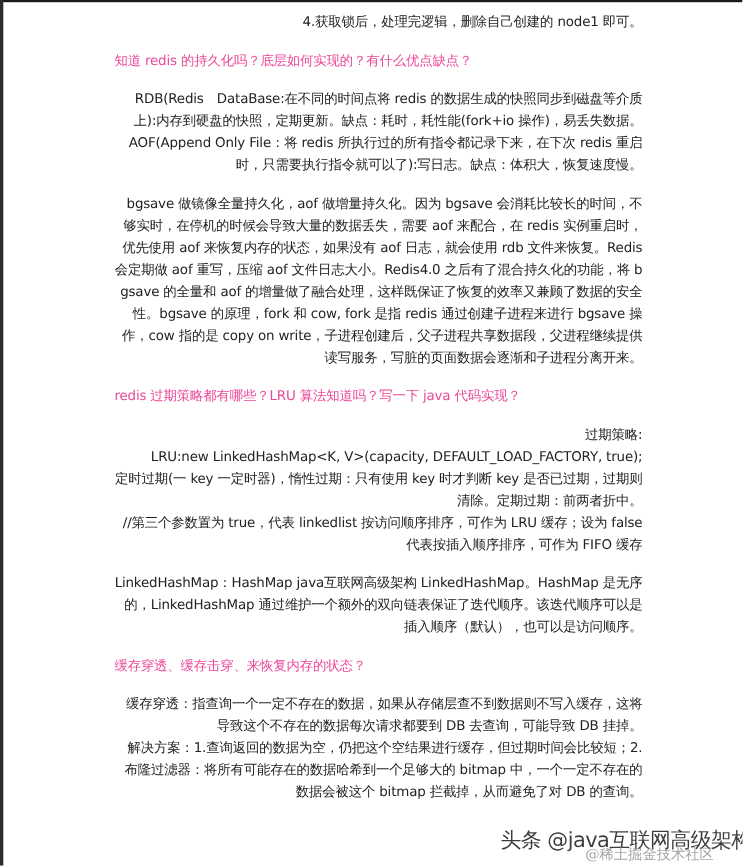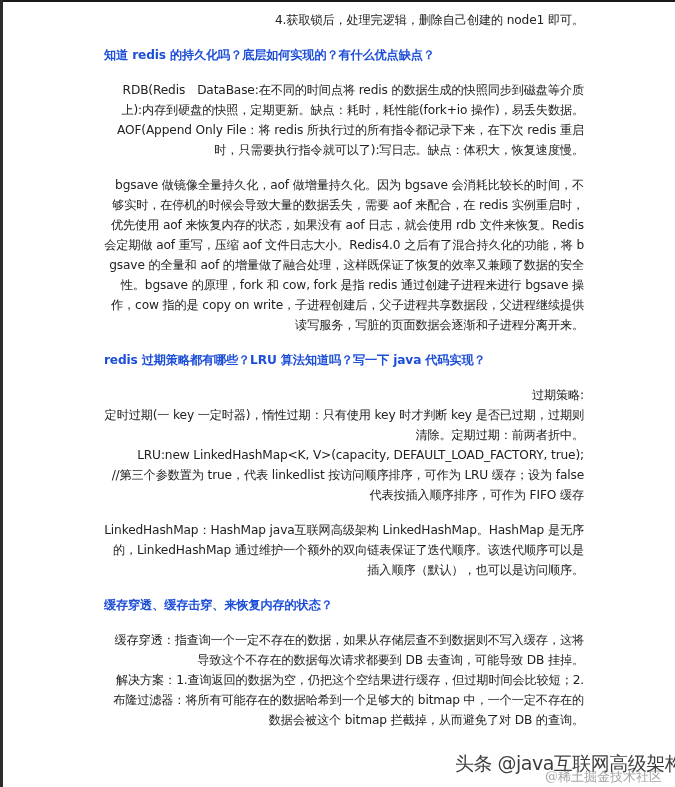--- a/index.html
+++ b/index.html
@@ -10,30 +10,30 @@
   }
   .frame-top { position: absolute; left: 0; top: 0; width: 675px; height: 2px; background: #1a1a1a; }
   .frame-left { position: absolute; left: 0; top: 0; width: 3px; height: 787px; background: #2b2b2b; }
   .page {
     position: absolute; left: 104px; top: 10px; width: 480px;
     font-size: 12.2px; line-height: 20px; color: #222;
     letter-spacing: -0.15px;
   }
   .p { margin: 0; white-space: normal; word-break: break-all; text-align: right; }
   .blank { height: 15px; }
-  .h { font-weight: bold; color: #1d4ed8; margin: 0; }
+  .h { font-weight: normal; color: #ec4899; margin: 0; }
   .gap-h { height: 15px; }
   .watermark-main {
     position: absolute; left: 455px; top: 751px;
     font-size: 19px; color: #1a1a1a; opacity: 0.85;
     letter-spacing: -0.5px; white-space: nowrap;
     text-shadow: 0 0 1px #fff, 1px 1px 0 #fff, -1px -1px 0 #fff;
   }
   .watermark-sub {
-    position: absolute; left: 545px; top: 768px;
+    position: absolute; left: 532px; top: 768px;
     font-size: 13px; color: #9a9a9a; opacity: 0.9; white-space: nowrap;
     font-family: "DejaVu Serif", serif;
   }
 </style>
 </head>
 <body>
 
 <div class="frame-top"></div>
 <div class="frame-left"></div>
 
@@ -45,22 +45,22 @@
   <div class="gap-h"></div>
   <p class="p">RDB(Redis　DataBase:在不同的时间点将 redis 的数据生成的快照同步到磁盘等介质上):内存到硬盘的快照，定期更新。缺点：耗时，耗性能(fork+io 操作)，易丢失数据。</p>
   <p class="p">AOF(Append Only File：将 redis 所执行过的所有指令都记录下来，在下次 redis 重启时，只需要执行指令就可以了):写日志。缺点：体积大，恢复速度慢。</p>
   <div class="blank"></div>
   <p class="p">bgsave 做镜像全量持久化，aof 做增量持久化。因为 bgsave 会消耗比较长的时间，不够实时，在停机的时候会导致大量的数据丢失，需要 aof 来配合，在 redis 实例重启时，优先使用 aof 来恢复内存的状态，如果没有 aof 日志，就会使用 rdb 文件来恢复。Redis 会定期做 aof 重写，压缩 aof 文件日志大小。Redis4.0 之后有了混合持久化的功能，将 bgsave 的全量和 aof 的增量做了融合处理，这样既保证了恢复的效率又兼顾了数据的安全性。bgsave 的原理，fork 和 cow, fork 是指 redis 通过创建子进程来进行 bgsave 操作，cow 指的是 copy on write，子进程创建后，父子进程共享数据段，父进程继续提供读写服务，写脏的页面数据会逐渐和子进程分离开来。</p>
   <div class="gap-h"></div>
 
   <p class="h">redis 过期策略都有哪些？LRU 算法知道吗？写一下 java 代码实现？</p>
   <div class="gap-h"></div>
   <p class="p">过期策略:</p>
+  <p class="p">LRU:new LinkedHashMap&lt;K, V&gt;(capacity, DEFAULT_LOAD_FACTORY, true);</p>
   <p class="p">定时过期(一 key 一定时器)，惰性过期：只有使用 key 时才判断 key 是否已过期，过期则清除。定期过期：前两者折中。</p>
-  <p class="p">LRU:new LinkedHashMap&lt;K, V&gt;(capacity, DEFAULT_LOAD_FACTORY, true);</p>
   <p class="p">//第三个参数置为 true，代表 linkedlist 按访问顺序排序，可作为 LRU 缓存；设为 false 代表按插入顺序排序，可作为 FIFO 缓存</p>
   <div class="blank"></div>
   <p class="p">LinkedHashMap：HashMap java互联网高级架构 LinkedHashMap。HashMap 是无序的，LinkedHashMap 通过维护一个额外的双向链表保证了迭代顺序。该迭代顺序可以是插入顺序（默认），也可以是访问顺序。</p>
   <div class="gap-h"></div>
 
   <p class="h">缓存穿透、缓存击穿、来恢复内存的状态？</p>
   <div class="gap-h"></div>
   <p class="p">缓存穿透：指查询一个一定不存在的数据，如果从存储层查不到数据则不写入缓存，这将导致这个不存在的数据每次请求都要到 DB 去查询，可能导致 DB 挂掉。</p>
   <p class="p">解决方案：1.查询返回的数据为空，仍把这个空结果进行缓存，但过期时间会比较短；2.布隆过滤器：将所有可能存在的数据哈希到一个足够大的 bitmap 中，一个一定不存在的数据会被这个 bitmap 拦截掉，从而避免了对 DB 的查询。</p>
 

